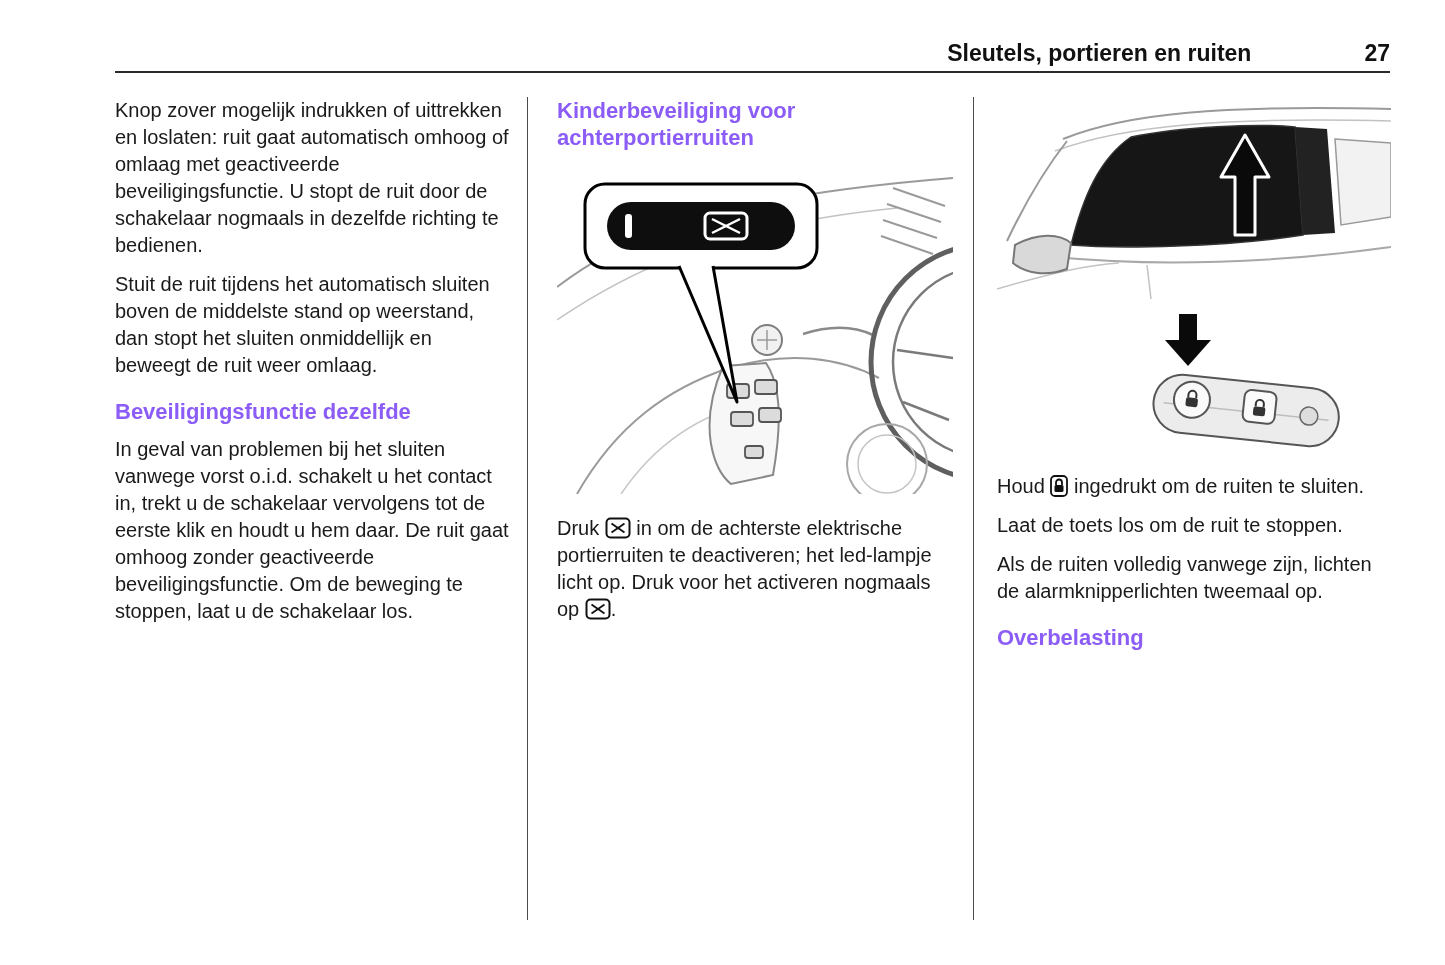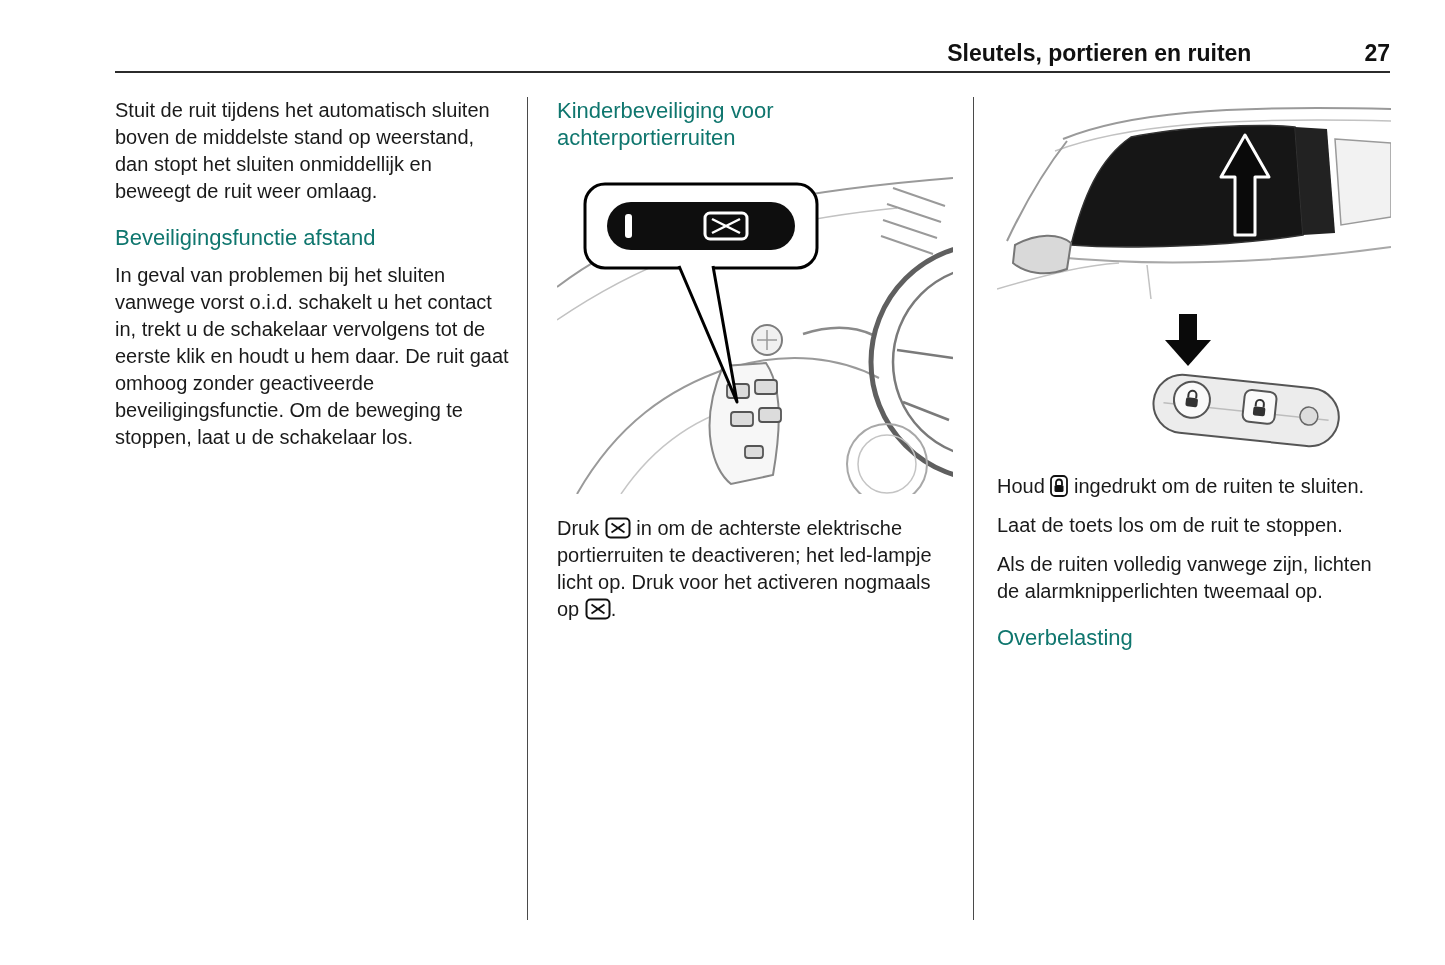--- a/index.html
+++ b/index.html
@@ -20,21 +20,21 @@
   
   .col { position:absolute; top:97px; width:396px; font-size:20px; line-height:27px; }
   .col1 { left:115px; }
   .col2 { left:557px; }
   .col3 { left:997px; width:394px; }
   .divider { position:absolute; top:97px; width:1px; height:823px; background:#4a4a4a; }
   .divider1 { left:527px; }
   .divider2 { left:973px; }
 
   p { margin:0 0 12px 0; }
-  h2 { font-size:22px; line-height:27px; font-weight:400; margin:19px 0 11px 0; max-width:345px; color:#0f766e; }
+  h2 { font-size:22px; line-height:27px; font-weight:700; margin:19px 0 11px 0; max-width:345px; color:#8b5cf6; }
   h2.first { margin-top:0; }
 
   figure { margin:0; padding:0; }
   .fig-door { margin:6px 0 14px 0; }
   .fig-window { margin:0 0 6px 0; }
   .fig-key { margin:0 0 14px 104px; }
 
   .inline-icon { display:inline-block; }
   .inline-icon svg { vertical-align:-4px; }
 </style>
@@ -46,22 +46,23 @@
   <div class="header">
     <span>Sleutels, portieren en ruiten</span>
     <span>27</span>
   </div>
   <div class="header-rule"></div>
 
   <div class="divider divider1"></div>
   <div class="divider divider2"></div>
 
   <div class="col col1">
+    <p>Knop zover mogelijk indrukken of uittrekken en loslaten: ruit gaat automatisch omhoog of omlaag met geactiveerde beveiligingsfunctie. U stopt de ruit door de schakelaar nogmaals in dezelfde richting te bedienen.</p>
     <p>Stuit de ruit tijdens het automatisch sluiten boven de middelste stand op weerstand, dan stopt het sluiten onmiddellijk en beweegt de ruit weer omlaag.</p>
-    <h2>Beveiligingsfunctie afstand</h2>
+    <h2>Beveiligingsfunctie dezelfde</h2>
     <p>In geval van problemen bij het sluiten vanwege vorst o.i.d. schakelt u het contact in, trekt u de schakelaar vervolgens tot de eerste klik en houdt u hem daar. De ruit gaat omhoog zonder geactiveerde beveiligingsfunctie. Om de beweging te stoppen, laat u de schakelaar los.</p>
   </div>
 
   <div class="col col2">
     <h2 class="first">Kinderbeveiliging voor achterportierruiten</h2>
 
     <figure class="fig-door">
       <svg width="396" height="332" viewBox="0 0 396 332">
 
         <path d="M0,125 C70,72 160,35 396,16" stroke="#9a9a9a" stroke-width="2" fill="none"></path>

